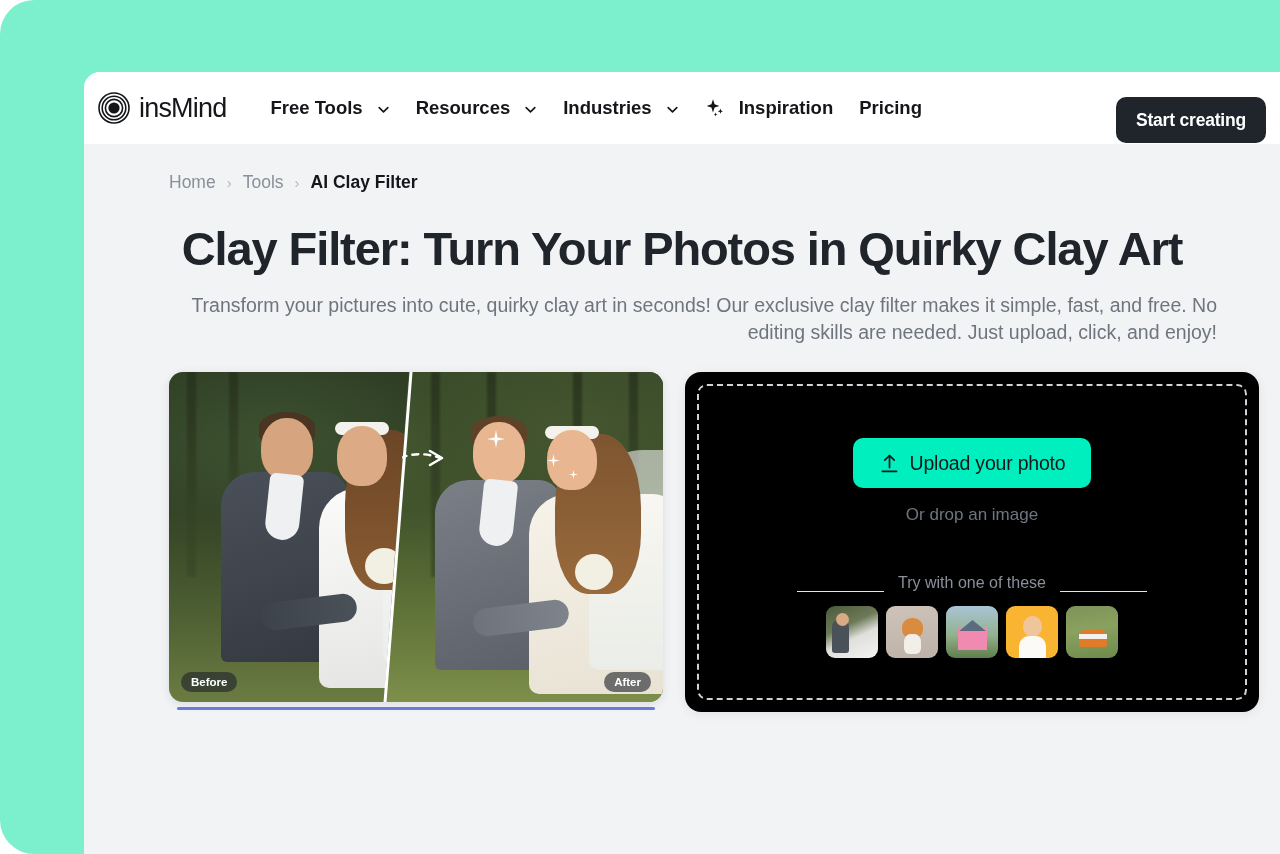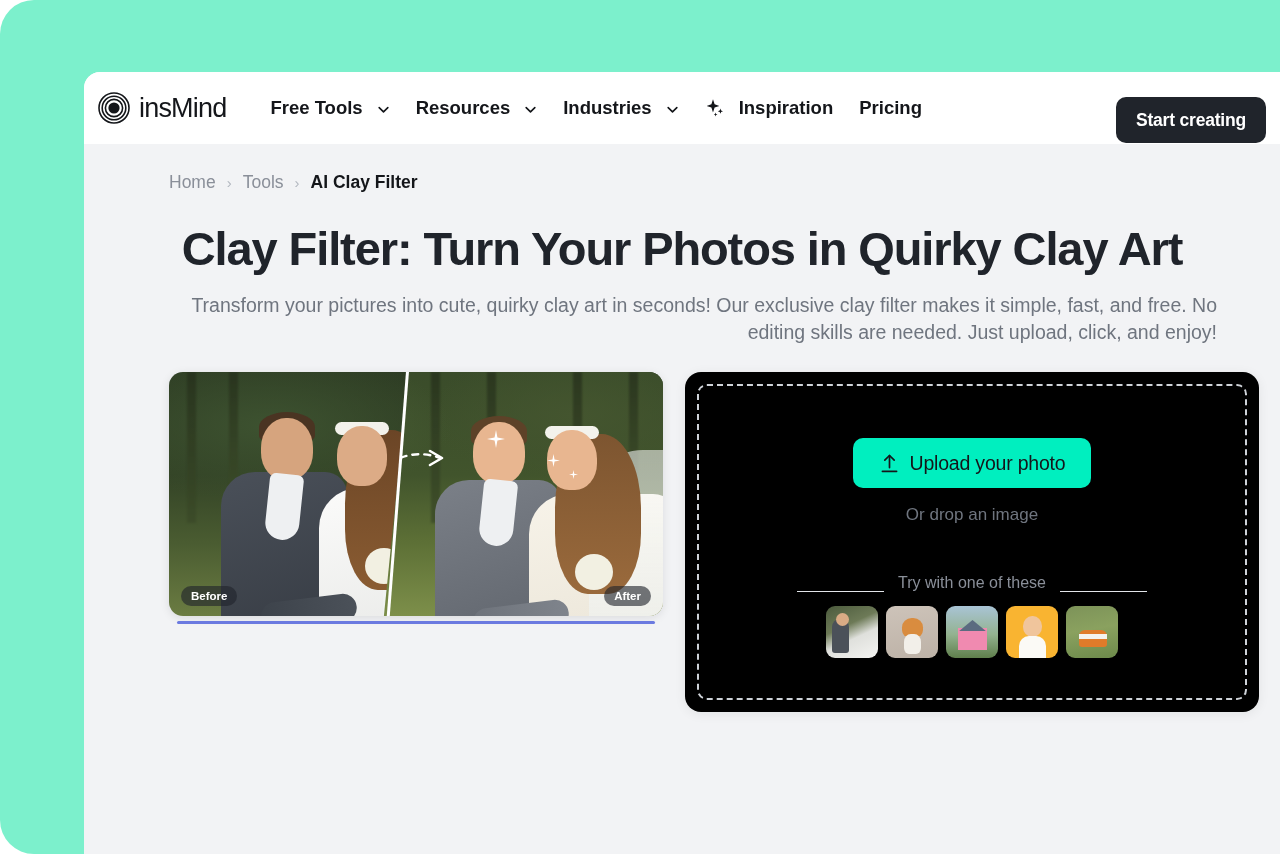--- a/index.html
+++ b/index.html
@@ -162,21 +162,21 @@
     gap: 22px;
     align-items: flex-start;
   }
 
   
   .ba-wrap { position: relative; flex: none; }
 
   .ba-card {
     position: relative;
     width: 494px;
-    height: 244px;
+    height: 330px;
     border-radius: 14px;
     overflow: hidden;
     box-shadow: 0 2px 10px rgba(20,22,26,0.10);
   }
 
   .ba-half { position: absolute; top: 0; height: 100%; }
 
   .ba-before { left: 0; width: 100%; }
   .ba-after  { left: 0; width: 100%; clip-path: polygon(48.5% 0, 100% 0, 100% 100%, 43.5% 100%); }
 

